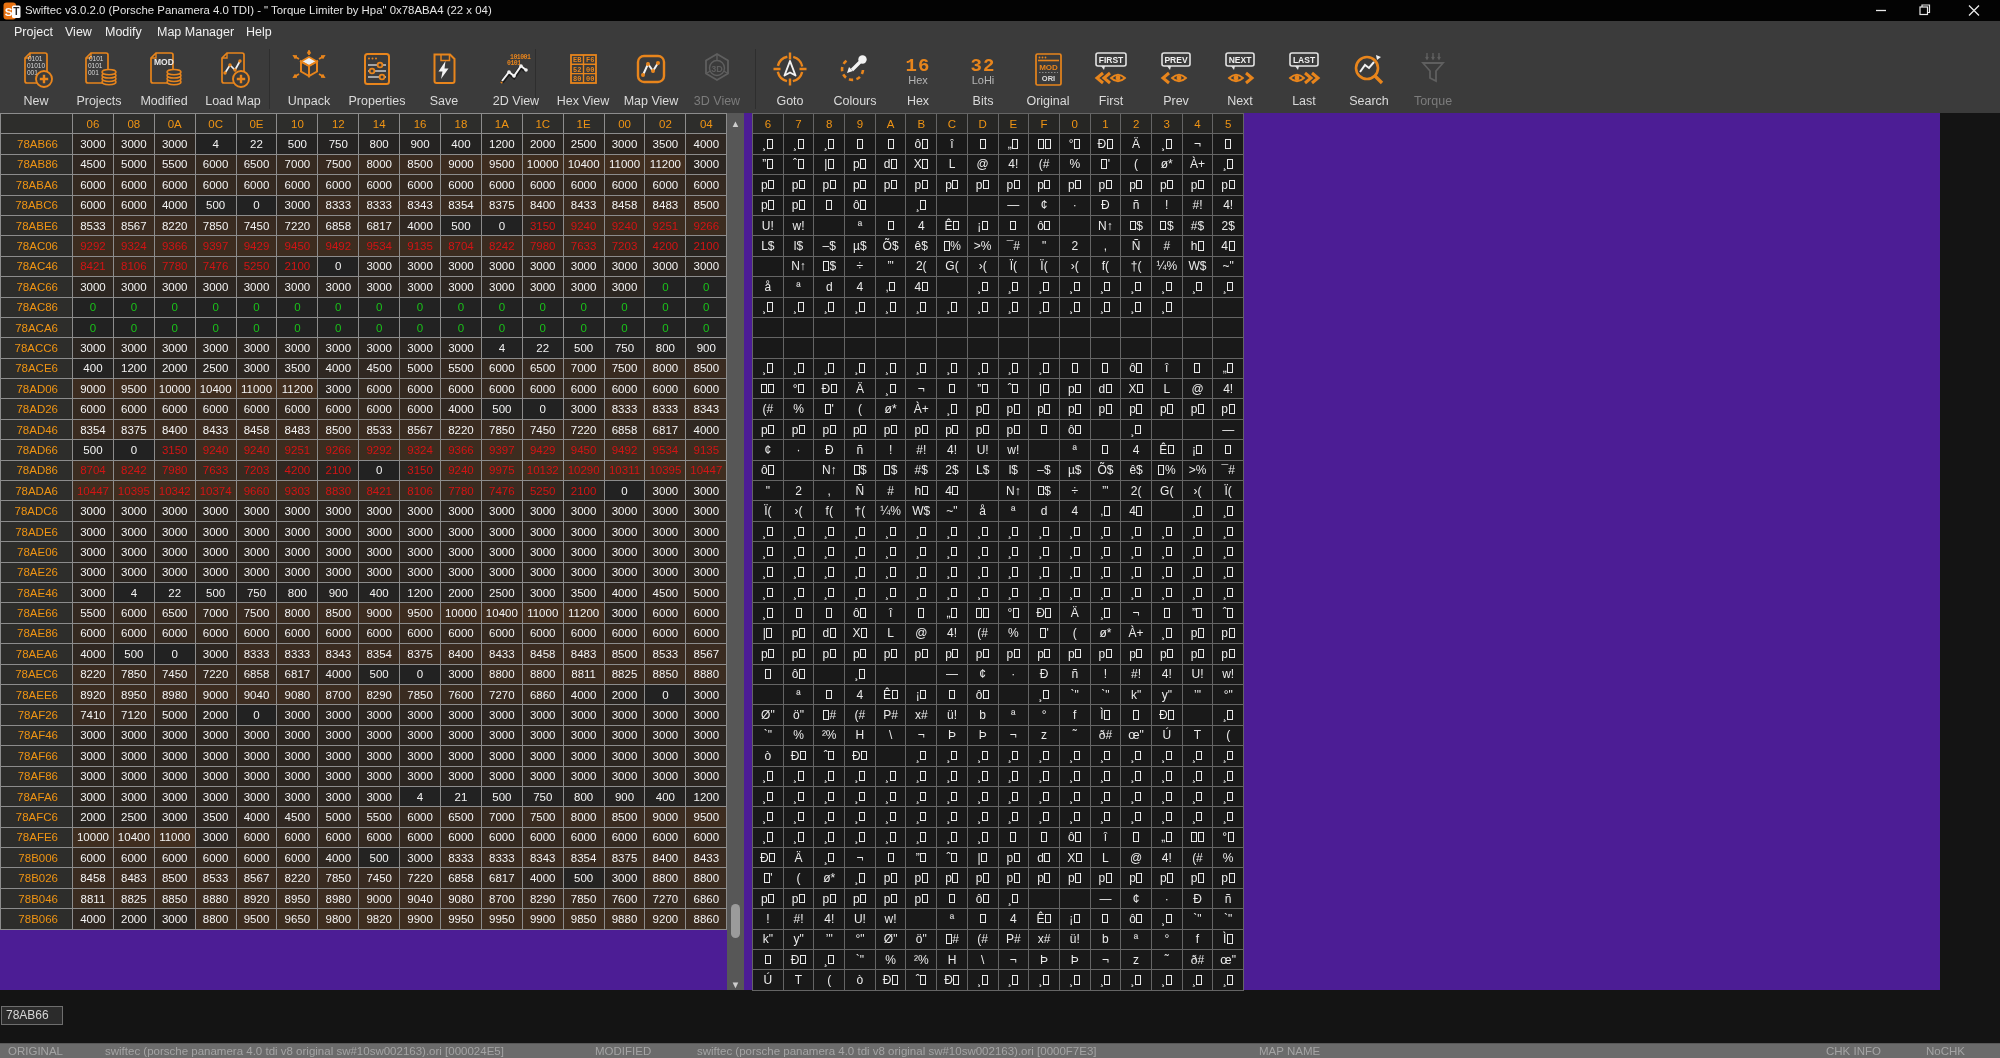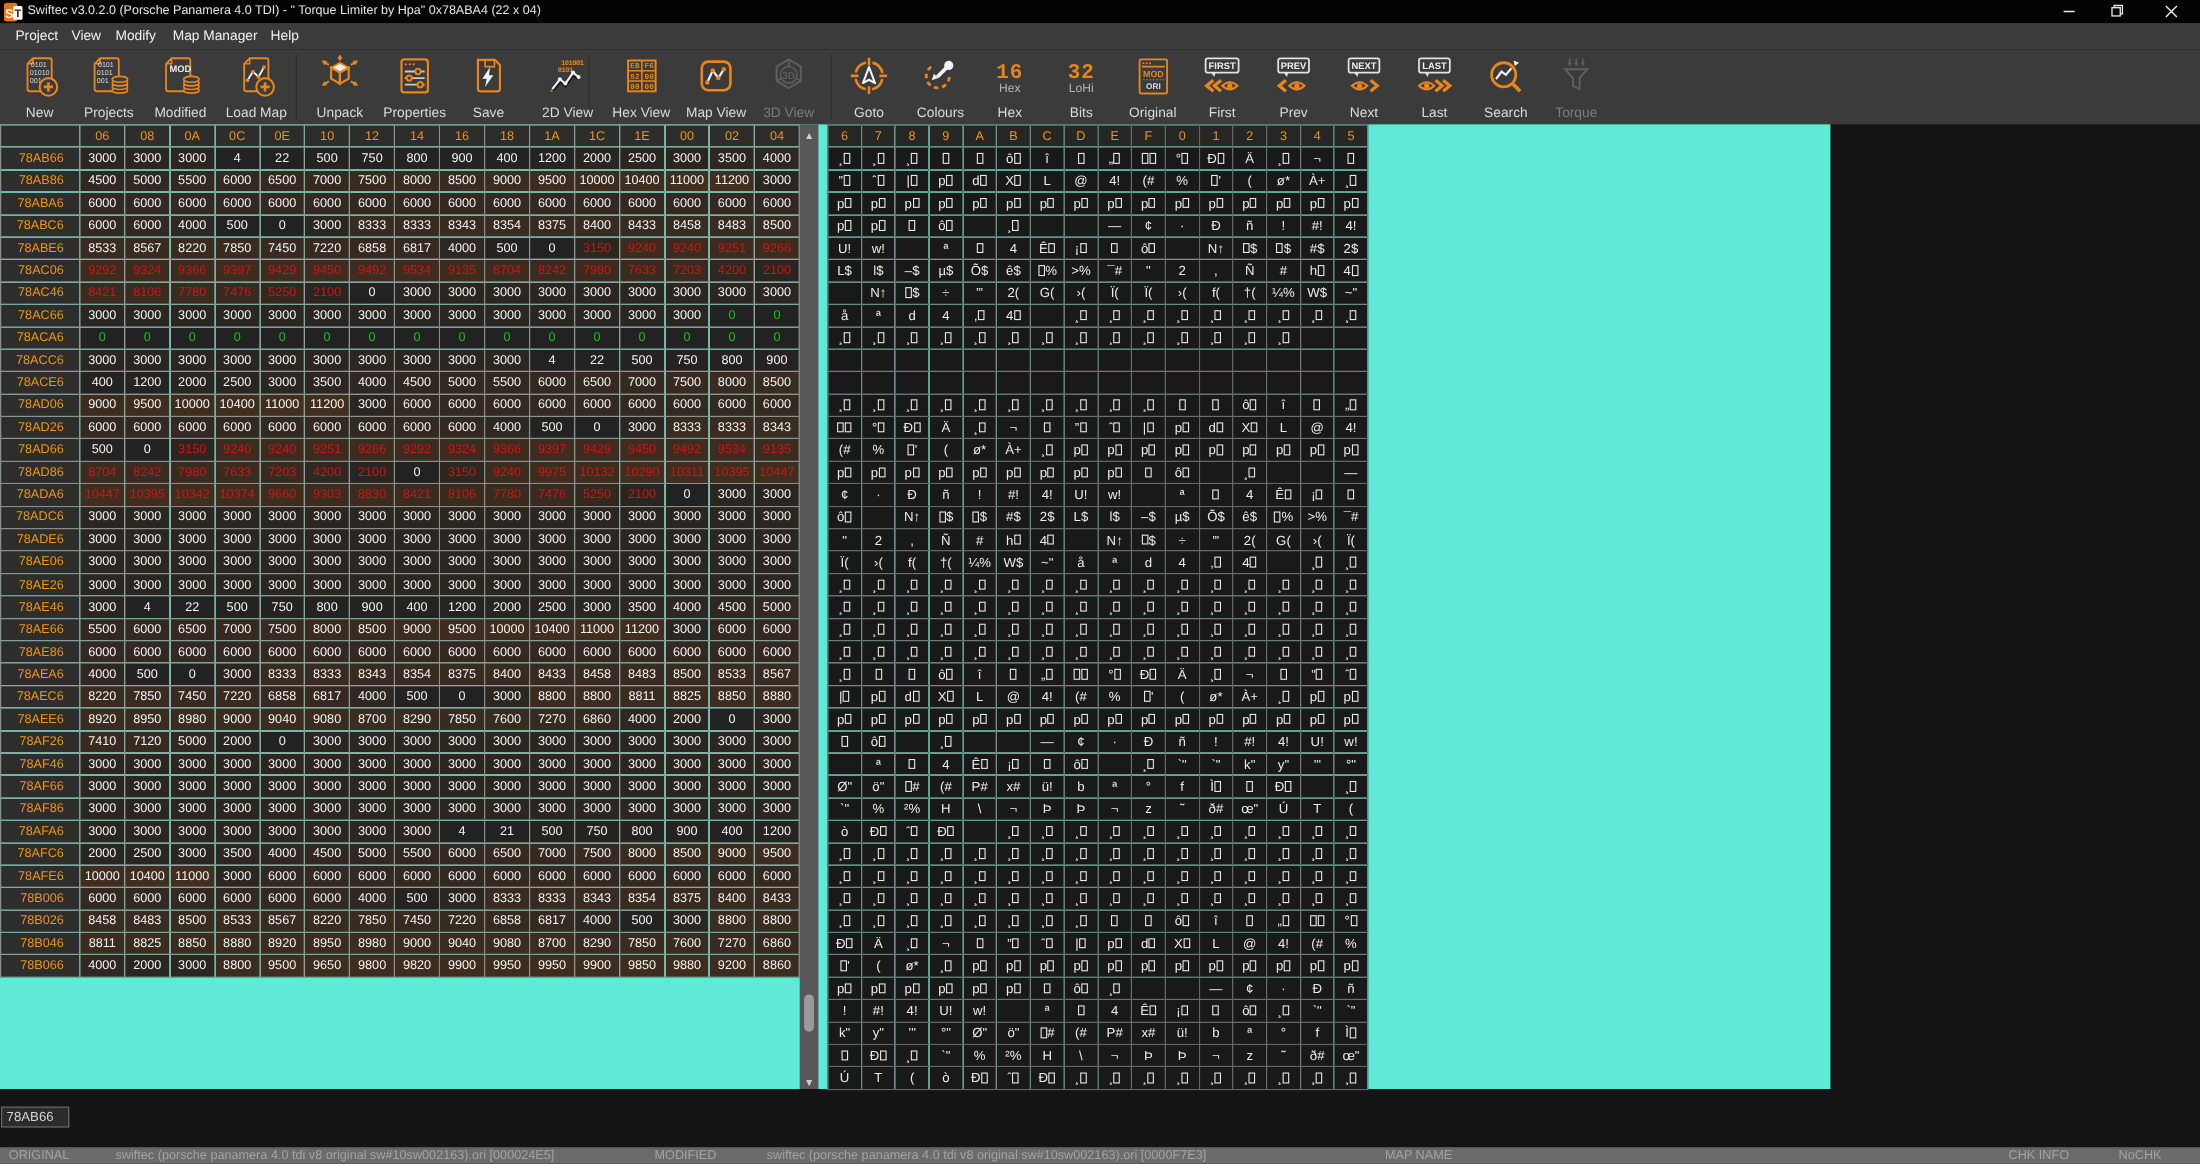--- a/index.html
+++ b/index.html
@@ -6,21 +6,21 @@
 #titlebar{position:absolute;left:0;top:0;width:2000px;height:21px;background:#030303;color:#e4e4e4;
  font-size:12px}
 #title{position:absolute;left:25px;top:4px;white-space:pre;font-size:11.4px}
 #menubar{position:absolute;left:0;top:21px;width:2000px;height:24px;background:#3b3b3b;color:#f0f0f0;font-size:12.5px}
 #menubar span{position:absolute;top:4px}
 #toolbar{position:absolute;left:0;top:45px;width:2000px;height:68px;background:#3b3b3b}
 .tool{position:absolute;top:5px;text-align:center}
 .tool .lb{font-size:12.5px;color:#dadada;margin-top:-2px;white-space:nowrap}
 .tool.dis .lb{color:#7c7c7c}
 .tsep{position:absolute;top:4px;height:60px;width:1px;background:#2e2e2e}
-#main{position:absolute;left:0;top:113px;width:1664px;height:877px;background:#5eead4}
+#main{position:absolute;left:0;top:113px;width:1940px;height:877px;background:#4c1d95}
 table{border-collapse:collapse;table-layout:fixed}
 #lt{position:absolute;left:0;top:0}
 #lt td,#lt th{border:1px solid #8c8c8c;font-weight:normal;text-align:center;vertical-align:middle;
  font-size:11.5px;color:#f3f3f3;overflow:hidden;white-space:nowrap;padding:0}
 #lt th{background:#2d2d2b;color:#ef9414;height:20px}
 #lt td.ad{background:#2d2d2b;color:#ef9414;text-align:right;padding-right:14px}
 #lt td.red{color:#d31414}
 #lt td.grn{color:#1ac21a}
 #rt{position:absolute;left:752px;top:0}
 #rt td,#rt th{border:1px solid #656565;font-weight:normal;text-align:center;vertical-align:middle;
@@ -426,20 +426,39 @@
           <td style="background:#2c2621">3000</td>
           <td style="background:#2c2621">3000</td>
           <td style="background:#2c2621">3000</td>
           <td style="background:#2c2621">3000</td>
           <td style="background:#2c2621">3000</td>
           <td style="background:#2c2621">3000</td>
           <td class="grn" style="background:#222222">0</td>
           <td class="grn" style="background:#222222">0</td>
         </tr>
         <tr style="height:20.4px">
+          <td class="ad">78AC86</td>
+          <td class="grn" style="background:#222222">0</td>
+          <td class="grn" style="background:#222222">0</td>
+          <td class="grn" style="background:#222222">0</td>
+          <td class="grn" style="background:#222222">0</td>
+          <td class="grn" style="background:#222222">0</td>
+          <td class="grn" style="background:#222222">0</td>
+          <td class="grn" style="background:#222222">0</td>
+          <td class="grn" style="background:#222222">0</td>
+          <td class="grn" style="background:#222222">0</td>
+          <td class="grn" style="background:#222222">0</td>
+          <td class="grn" style="background:#222222">0</td>
+          <td class="grn" style="background:#222222">0</td>
+          <td class="grn" style="background:#222222">0</td>
+          <td class="grn" style="background:#222222">0</td>
+          <td class="grn" style="background:#222222">0</td>
+          <td class="grn" style="background:#222222">0</td>
+        </tr>
+        <tr style="height:20.4px">
           <td class="ad">78ACA6</td>
           <td class="grn" style="background:#222222">0</td>
           <td class="grn" style="background:#222222">0</td>
           <td class="grn" style="background:#222222">0</td>
           <td class="grn" style="background:#222222">0</td>
           <td class="grn" style="background:#222222">0</td>
           <td class="grn" style="background:#222222">0</td>
           <td class="grn" style="background:#222222">0</td>
           <td class="grn" style="background:#222222">0</td>
           <td class="grn" style="background:#222222">0</td>
@@ -519,20 +538,39 @@
           <td style="background:#342920">6000</td>
           <td style="background:#342920">6000</td>
           <td style="background:#342920">6000</td>
           <td style="background:#2f2721">4000</td>
           <td style="background:#242322">500</td>
           <td style="background:#222222">0</td>
           <td style="background:#2c2621">3000</td>
           <td style="background:#3a2b20">8333</td>
           <td style="background:#3a2b20">8333</td>
           <td style="background:#3a2b20">8343</td>
+        </tr>
+        <tr style="height:20.4px">
+          <td class="ad">78AD46</td>
+          <td style="background:#3a2b20">8354</td>
+          <td style="background:#3a2b20">8375</td>
+          <td style="background:#3a2b20">8400</td>
+          <td style="background:#3a2b20">8433</td>
+          <td style="background:#3a2b20">8458</td>
+          <td style="background:#3a2b20">8483</td>
+          <td style="background:#3a2b20">8500</td>
+          <td style="background:#3a2b20">8533</td>
+          <td style="background:#3a2b20">8567</td>
+          <td style="background:#3a2b20">8220</td>
+          <td style="background:#392b20">7850</td>
+          <td style="background:#382a20">7450</td>
+          <td style="background:#372a20">7220</td>
+          <td style="background:#362a20">6858</td>
+          <td style="background:#362a20">6817</td>
+          <td style="background:#2f2721">4000</td>
         </tr>
         <tr style="height:20.4px">
           <td class="ad">78AD66</td>
           <td style="background:#242322">500</td>
           <td style="background:#222222">0</td>
           <td class="red" style="background:#2c2621">3150</td>
           <td class="red" style="background:#3c2c1f">9240</td>
           <td class="red" style="background:#3c2c1f">9240</td>
           <td class="red" style="background:#3c2c1f">9251</td>
           <td class="red" style="background:#3c2c1f">9266</td>

